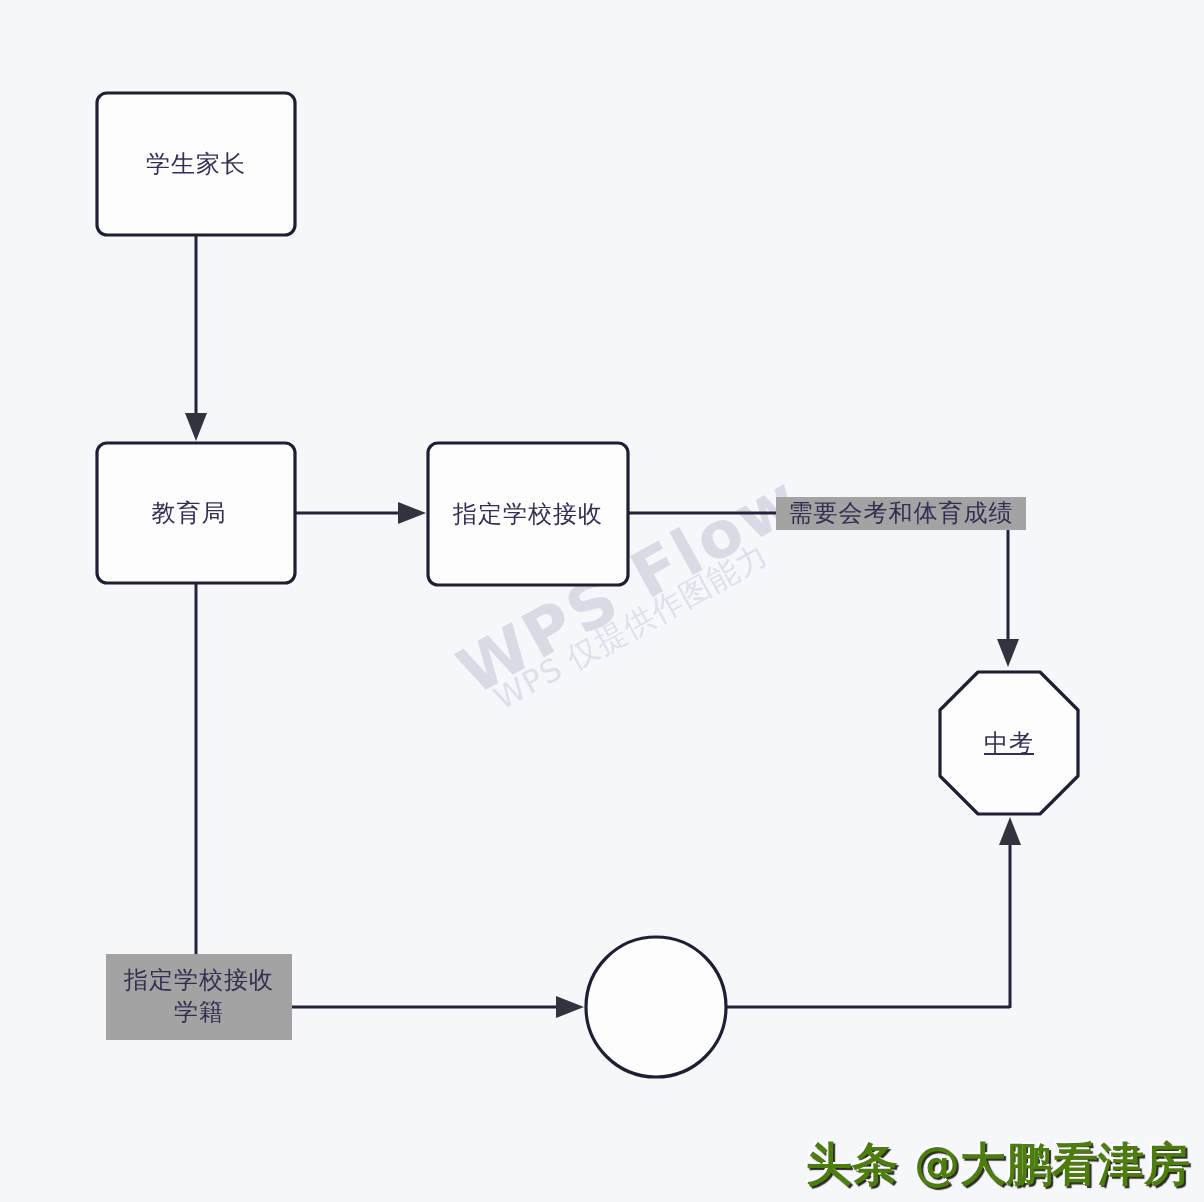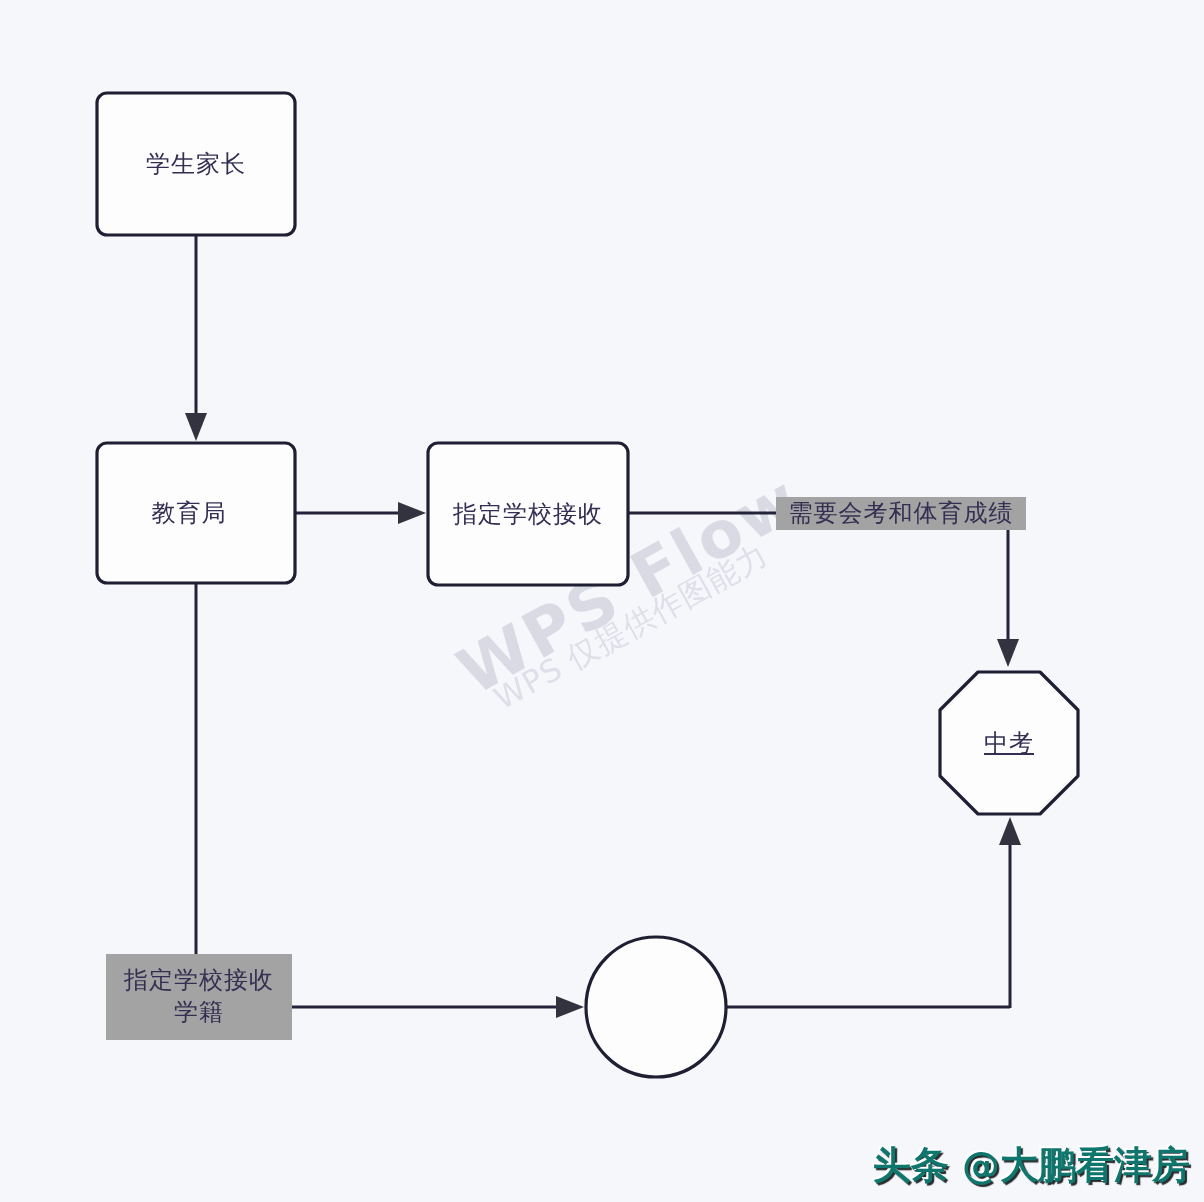--- a/index.html
+++ b/index.html
@@ -73,23 +73,23 @@
   
   .credit {
     position: absolute;
     left: 870px;
     top: 1136px;
     width: 320px;
     height: 58px;
     display: flex;
     align-items: center;
     justify-content: flex-end;
-    font-size: 38px;
+    font-size: 46px;
     font-weight: bold;
-    color: #0f766e;
+    color: #4d7c0f;
     text-shadow: -2px -2px 0 #ffffff, 2px 2px 1px #2a2a2c;
     letter-spacing: 0px;
     white-space: nowrap;
   }
 </style>
 </head>
 <body>
 
 <div class="canvas">
 

